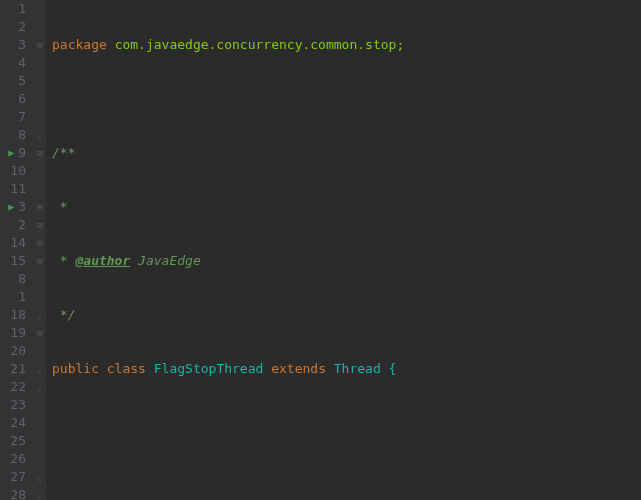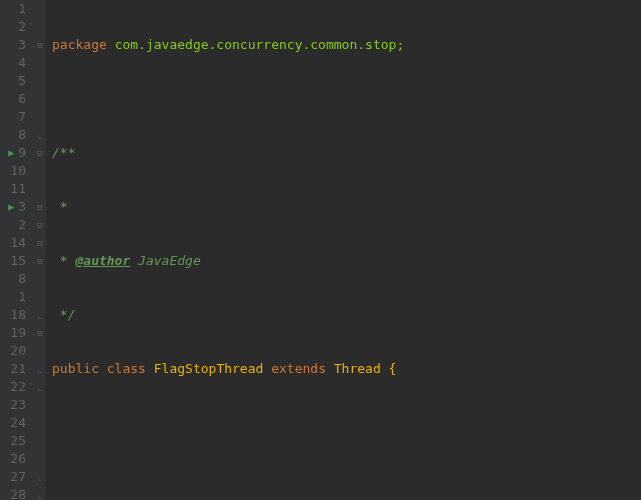--- a/index.html
+++ b/index.html
@@ -49,21 +49,21 @@
 .code {
   padding-left: 6px;
   background: #2b2b2b;
   flex: 1;
   white-space: pre;
 }
 .code-line { height: 18px; }
 .kw { color: #cc7832; }
 .doc { color: #629755; font-style: italic; }
 .doc-tag { color: #629755; font-style: italic; text-decoration: underline; font-weight: bold; margin-top: 8px; }
-.class-name { color: #eab308; }
+.class-name { color: #14b8a6; }
 .pkg { color: #84cc16; }
 </style>
 </head>
 <body>
 
 <div class="editor">
   <div class="gutter" id="gutter">
       <div class="gutter-line">
         <span class="line-num">1</span>
       </div>

